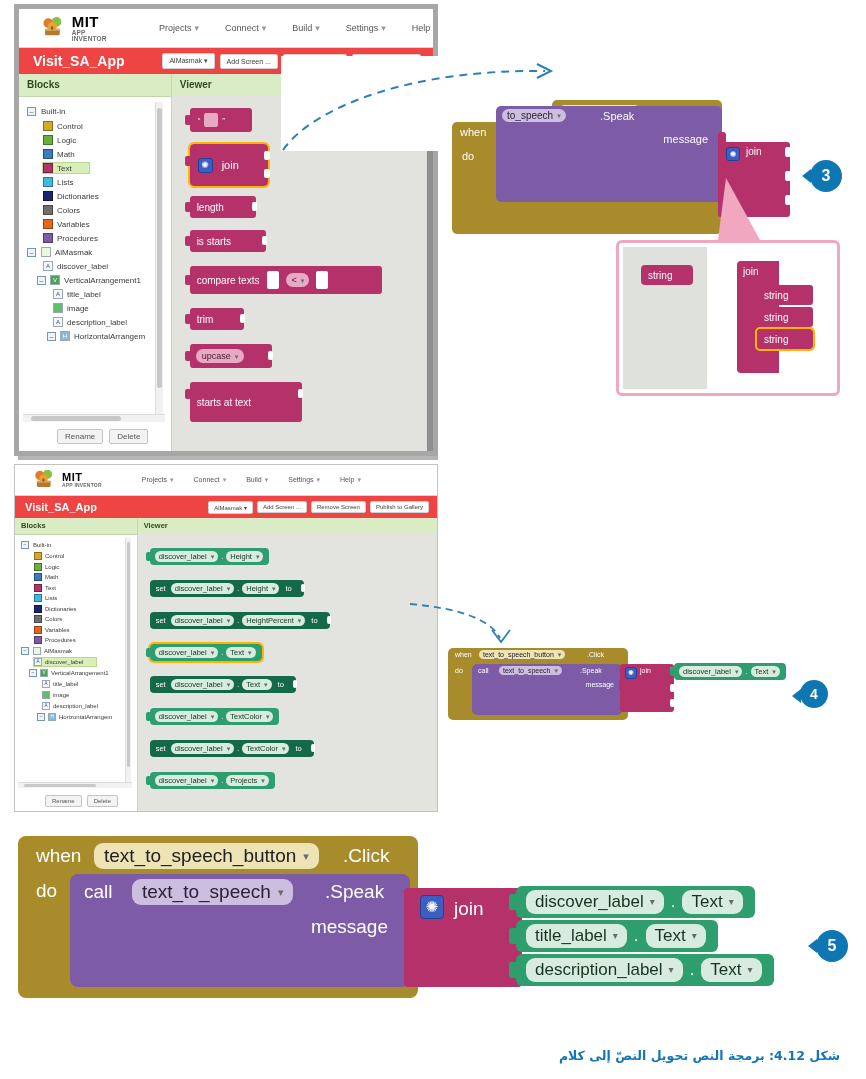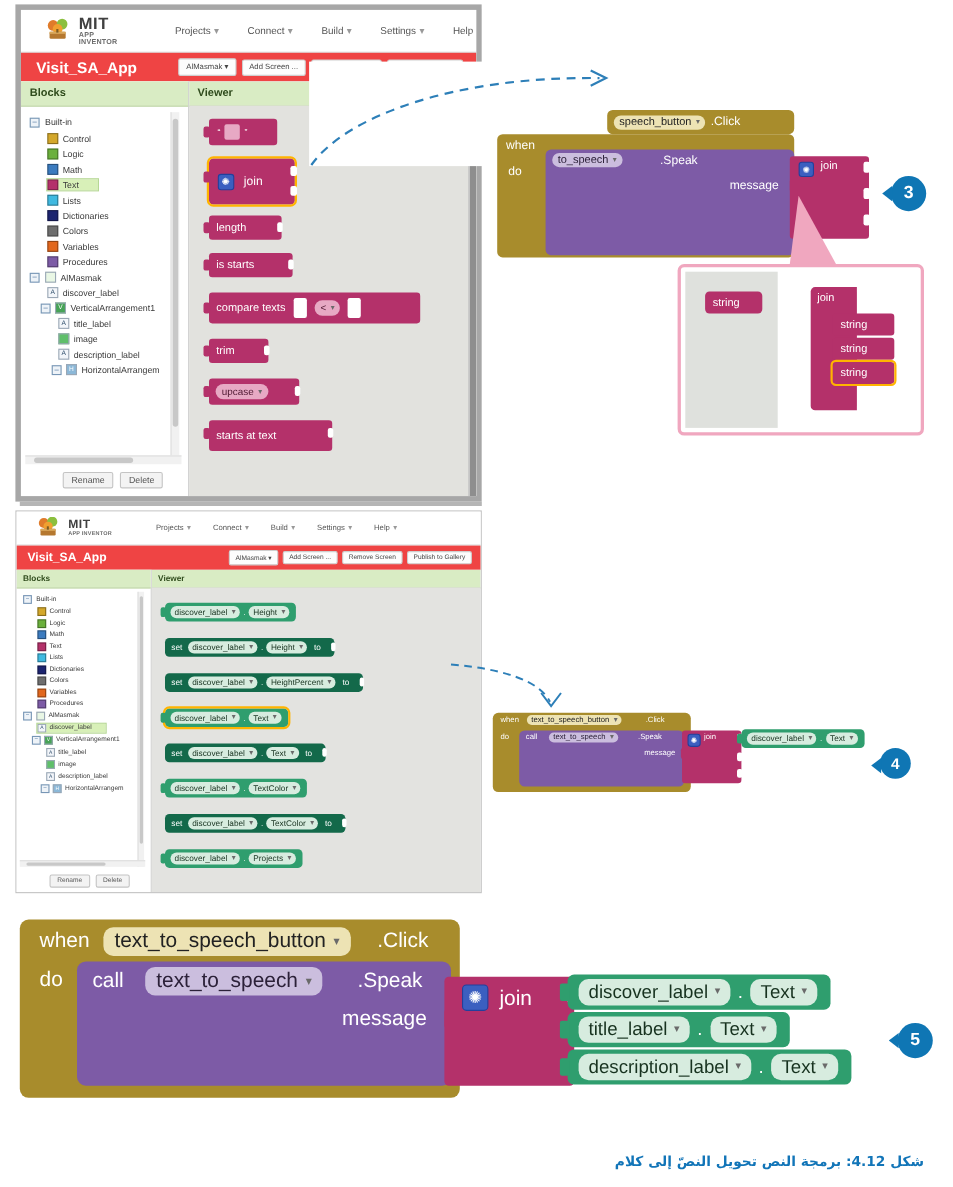--- a/index.html
+++ b/index.html
@@ -7,21 +7,21 @@
     width:866px;height:1079px;background:#ffffff;
     font-family:"Liberation Sans", sans-serif;
     position:relative;overflow:hidden;
   }
   
   .ai-window{position:absolute;background:#ffffff;border:1px solid #b9b9b9;box-sizing:border-box;overflow:hidden;}
   .ai-window.shadowed{box-shadow:4px 4px 0 rgba(120,120,120,.55);}
   .ai-topbar{display:flex;align-items:center;background:#ffffff;border-bottom:1px solid #d8d8d8;}
   .logo{display:flex;align-items:center;gap:3px;}
   .logo-text{line-height:1;}
-  .logo-mit{color:#404040;font-weight:bold;letter-spacing:.5px;}
+  .logo-mit{color:#000000;font-weight:bold;letter-spacing:.5px;}
   .logo-sub{color:#6d6d6d;font-weight:bold;letter-spacing:.2px;}
   .menu{display:flex;align-items:center;}
   .menu-item{color:#555;white-space:nowrap;}
   .menu-caret{color:#999;margin-left:3px;}
   .ai-greenbar{background:#ef4444;display:flex;align-items:center;justify-content:space-between;}
   .proj-name{color:#ffffff;font-weight:bold;}
   .greenbar-btns{display:flex;align-items:center;}
   .gbtn{background:#fdfdfd;border:1px solid #cfcfcf;border-radius:2px;color:#444;white-space:nowrap;text-align:center;}
   .ai-cols{display:flex;}
   .col-head{background:#d9ecc4;color:#2f4b1c;font-weight:bold;border-bottom:1px solid #c2d6ad;}
@@ -259,21 +259,21 @@
 
         <div class="blk blk-text" style="left:18px;top:248px;width:82px;height:24px;">
           <span class="field field-pink" style="font-size:9px;padding:2px 6px;margin-left:6px;">
               <span>upcase</span>
               <span class="caret">▾</span>
             </span>
           <span class="notch" style="right:-1px;top:7px;width:5px;height:9px;"></span>
           <span class="plug-l" style="left:-5px;top:7px;width:6px;height:10px;background:#b4316a;"></span>
         </div>
 
-        <div class="blk blk-text" style="left:18px;top:286px;width:112px;height:28px;text-align:center;">
+        <div class="blk blk-text" style="left:18px;top:286px;width:112px;height:40px;text-align:center;">
           <span class="lbl" style="font-size:10px;margin-left:7px;">starts at  text</span>
           <span class="notch" style="right:-1px;top:7px;width:5px;height:9px;"></span>
           <span class="plug-l" style="left:-5px;top:7px;width:6px;height:10px;background:#b4316a;"></span>
         </div>
 
         <div class="vscroll" style="right:0;top:0;width:7px;height:356px;background:#8e8e8e;"></div>
       </div>
     </div>
   </div>
 </div>
@@ -294,21 +294,21 @@
   </div>
 
   <div class="blk blk-gold" style="left:100px;top:0px;width:170px;height:22px;">
     <span class="field field-gold" style="font-size:10px;padding:1px 5px;margin-left:6px;">
         <span>speech_button</span>
         <span class="caret">▾</span>
       </span>
     <span class="lbl" style="font-size:11px;margin-left:5px;">.Click</span>
   </div>
 
-  <div class="blk blk-purple" style="left:44px;top:36px;width:226px;height:96px;display:block;">
+  <div class="blk blk-purple" style="left:44px;top:6px;width:226px;height:96px;display:block;">
     <span class="field field-purple" style="position:absolute;left:6px;top:3px;font-size:10px;padding:1px 5px;">
         <span>to_speech</span>
         <span class="caret">▾</span>
       </span>
     <span class="lbl" style="position:absolute;left:104px;top:4px;font-size:11px;">.Speak</span>
     <span class="lbl" style="position:absolute;right:14px;top:27px;font-size:11px;">message</span>
     <span class="plug-l" style="right:-4px;top:26px;width:8px;height:13px;background:#b4316a;border-radius:3px;"></span>
   </div>
 
   <div class="blk blk-text" style="left:266px;top:42px;width:72px;height:75px;display:block;">

